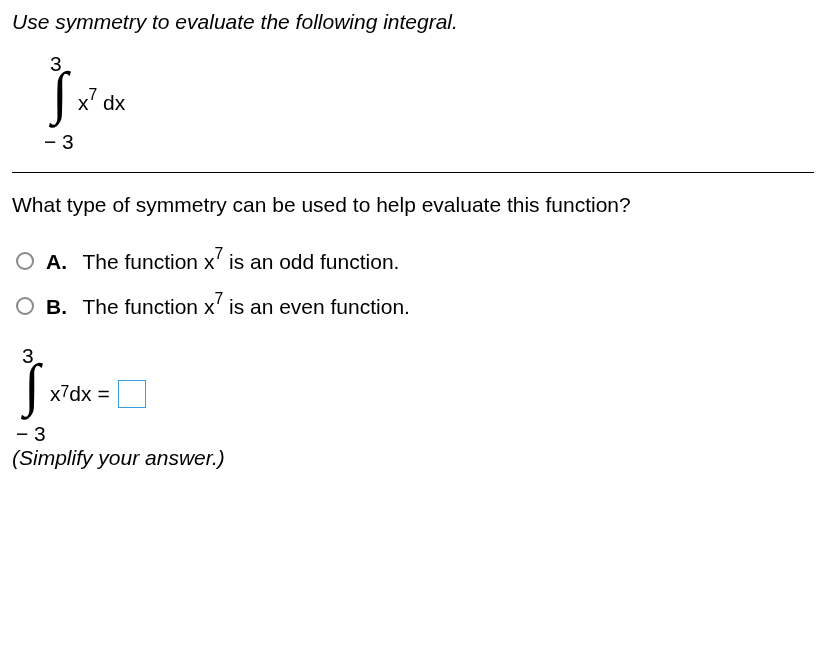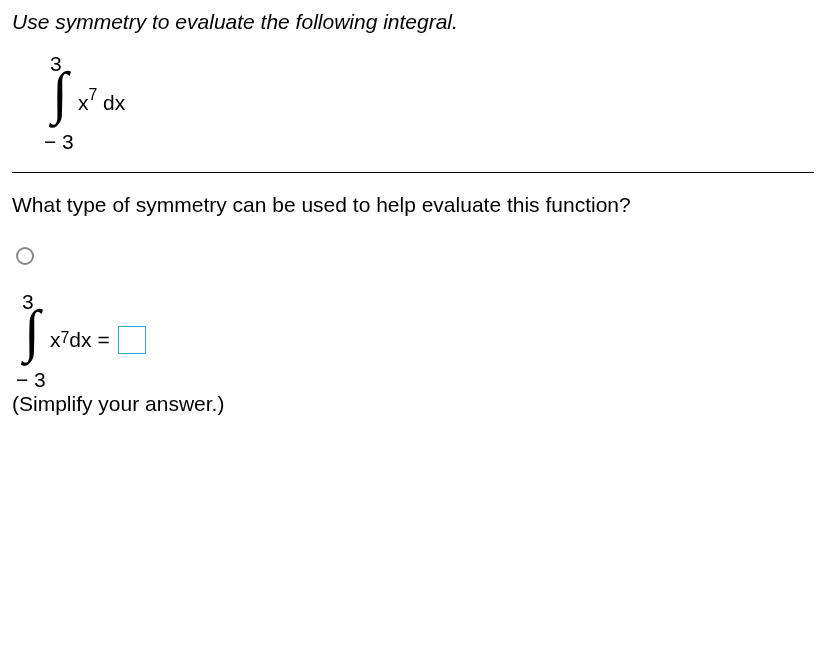--- a/index.html
+++ b/index.html
@@ -124,20 +124,21 @@
     .answer-box {
       width: 28px;
       height: 28px;
       border: 1.5px solid #36a0d9;
       display: inline-block;
       vertical-align: middle;
       cursor: text;
     }
     .simplify-text {
       margin-top: 0px;
+      font-style: italic;
     }
   </style>
 </head>
 <body>
 
 <div class="question-text">Use symmetry to evaluate the following integral.</div>
 
 <div class="integral-block">
   <span class="integral-upper">3</span>
   <span class="integral-sign">∫</span>
@@ -147,20 +148,31 @@
   <span class="integral-lower">− 3</span>
 </div>
 
 <hr class="divider">
 
 <div class="subquestion">What type of symmetry can be used to help evaluate this function?</div>
 
 <div class="options">
   <div class="option-row">
     <div class="radio"></div>
+    <div>
+      <span class="option-letter">A.</span>
+      <span>The function x</span><span class="sup">7</span><span> is an odd function.</span>
+    </div>
+  </div>
+  <div class="option-row">
+    <div class="radio"></div>
+    <div>
+      <span class="option-letter">B.</span>
+      <span>The function x</span><span class="sup">7</span><span> is an even function.</span>
+    </div>
   </div>
 </div>
 
 <div class="answer-section">
   <div class="answer-integral">
     <span class="answer-upper">3</span>
     <span class="answer-integral-sign">∫</span>
     <span class="answer-integrand">
       <span>x</span>
         <span class="sup">7</span>

